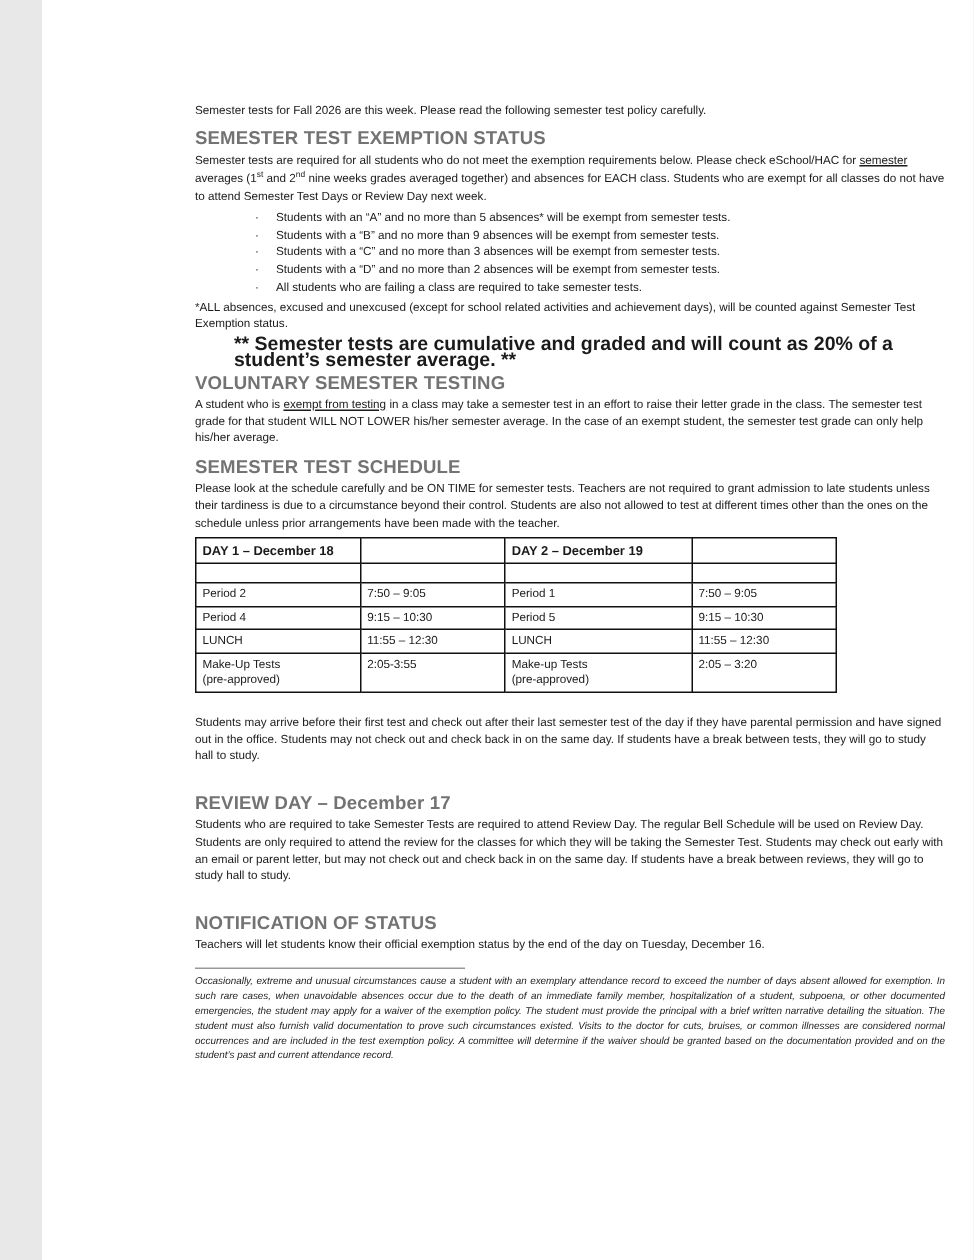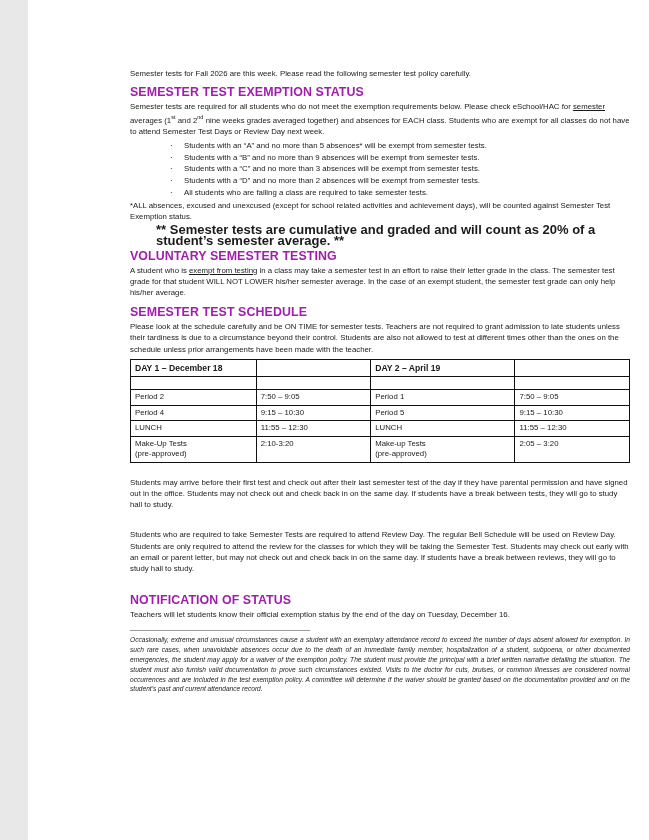--- a/index.html
+++ b/index.html
@@ -31,21 +31,21 @@
   .intro {
     font-size: 7.8px;
     line-height: 11px;
     margin: 0 0 6px 0;
   }
   h2.section {
     font-size: 12.4px;
     font-weight: bold;
     margin: 0 0 2px 0;
     letter-spacing: 0.1px;
-    color: #a21caf;
+    color: #737373;
   }
   .body-text {
     font-size: 7.8px;
     line-height: 11.2px;
     margin: 0 0 3px 0;
     text-align: left;
   }
   .bullets {
     margin: 0 0 2px 0;
     padding: 0;
@@ -74,21 +74,21 @@
     margin: 1px 0 3px 0;
     padding-left: 26px;
     line-height: 11px;
   }
   .spacer-sm { height: 4px; }
   .spacer-md { height: 10px; }
   .spacer-lg { height: 16px; }
 
   table.schedule {
     border-collapse: collapse;
-    width: 500px;
+    width: 428px;
     margin-top: 4px;
     margin-bottom: 4px;
   }
   table.schedule td, table.schedule th {
     border: 1px solid #111;
     font-size: 7.8px;
     padding: 2px 4px;
     vertical-align: top;
     text-align: left;
     font-weight: normal;
@@ -152,21 +152,21 @@
     <div class="spacer-sm"></div>
 
     <h2 class="section">SEMESTER TEST SCHEDULE</h2>
     <p class="body-text">Please look at the schedule carefully and be ON TIME for semester tests. Teachers are not required to grant admission to late students unless their tardiness is due to a circumstance beyond their control. Students are also not allowed to test at different times other than the ones on the schedule unless prior arrangements have been made with the teacher.</p>
 
     <table class="schedule">
       <thead>
         <tr>
           <th class="col-a">DAY 1 – December 18</th>
           <th class="col-b"></th>
-          <th class="col-c">DAY 2 – April 19</th>
+          <th class="col-c">DAY 2 – December 19</th>
           <th class="col-d"></th>
         </tr>
       </thead>
       <tbody>
         <tr class="blank-row">
           <td></td>
           <td></td>
           <td></td>
           <td></td>
         </tr>
@@ -184,34 +184,35 @@
         </tr>
         <tr>
           <td>LUNCH</td>
           <td>11:55 – 12:30</td>
           <td>LUNCH</td>
           <td>11:55 – 12:30</td>
         </tr>
         <tr>
           <td class="two-line" style="white-space: pre-line;">Make-Up Tests
 (pre-approved)</td>
-          <td>2:10-3:20</td>
+          <td>2:05-3:55</td>
           <td class="two-line" style="white-space: pre-line;">Make-up Tests
 (pre-approved)</td>
           <td>2:05 – 3:20</td>
         </tr>
       </tbody>
     </table>
 
     <div class="spacer-md"></div>
 
     <p class="body-text">Students may arrive before their first test and check out after their last semester test of the day if they have parental permission and have signed out in the office. Students may not check out and check back in on the same day. If students have a break between tests, they will go to study hall to study.</p>
 
     <div class="spacer-lg"></div>
 
+    <h2 class="section">REVIEW DAY – December 17</h2>
     <p class="body-text">Students who are required to take Semester Tests are required to attend Review Day. The regular Bell Schedule will be used on Review Day. Students are only required to attend the review for the classes for which they will be taking the Semester Test. Students may check out early with an email or parent letter, but may not check out and check back in on the same day. If students have a break between reviews, they will go to study hall to study.</p>
 
     <div class="spacer-lg"></div>
 
     <h2 class="section">NOTIFICATION OF STATUS</h2>
     <p class="body-text">Teachers will let students know their official exemption status by the end of the day on Tuesday, December 16.</p>
 
     <hr class="hr-thin">
 
     <p class="footnote">Occasionally, extreme and unusual circumstances cause a student with an exemplary attendance record to exceed the number of days absent allowed for exemption. In such rare cases, when unavoidable absences occur due to the death of an immediate family member, hospitalization of a student, subpoena, or other documented emergencies, the student may apply for a waiver of the exemption policy. The student must provide the principal with a brief written narrative detailing the situation. The student must also furnish valid documentation to prove such circumstances existed. Visits to the doctor for cuts, bruises, or common illnesses are considered normal occurrences and are included in the test exemption policy. A committee will determine if the waiver should be granted based on the documentation provided and on the student’s past and current attendance record.</p>

